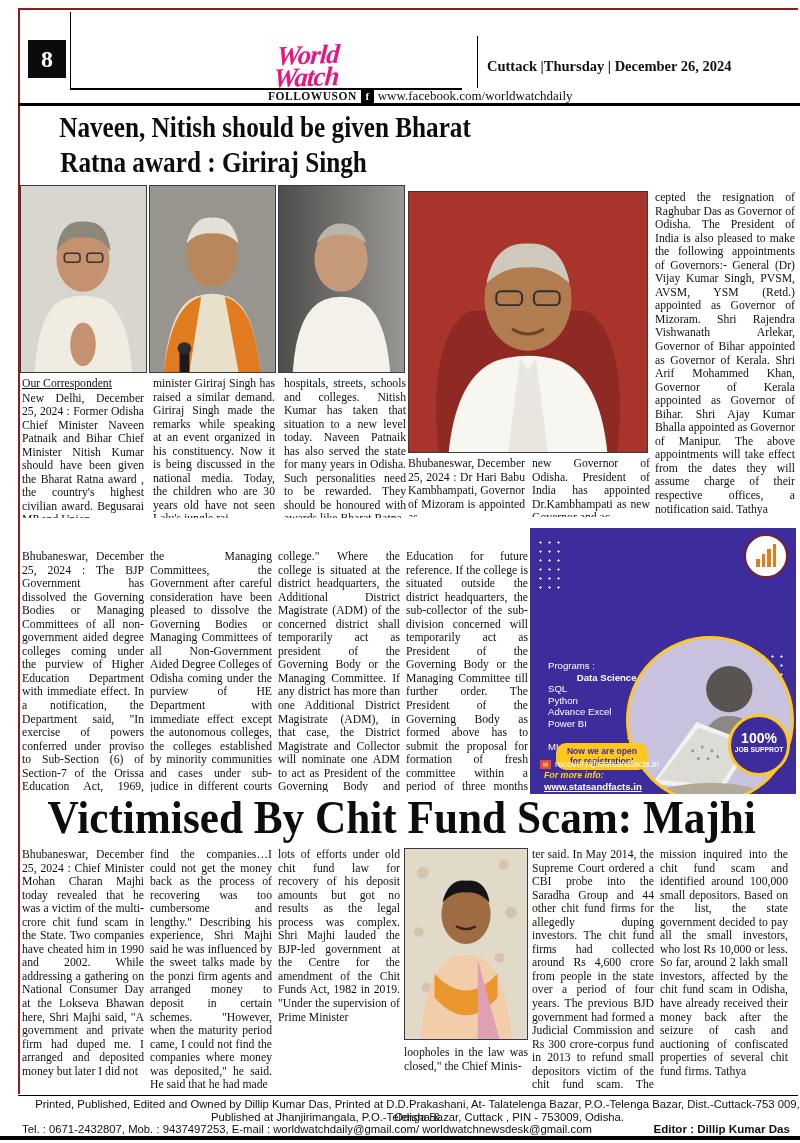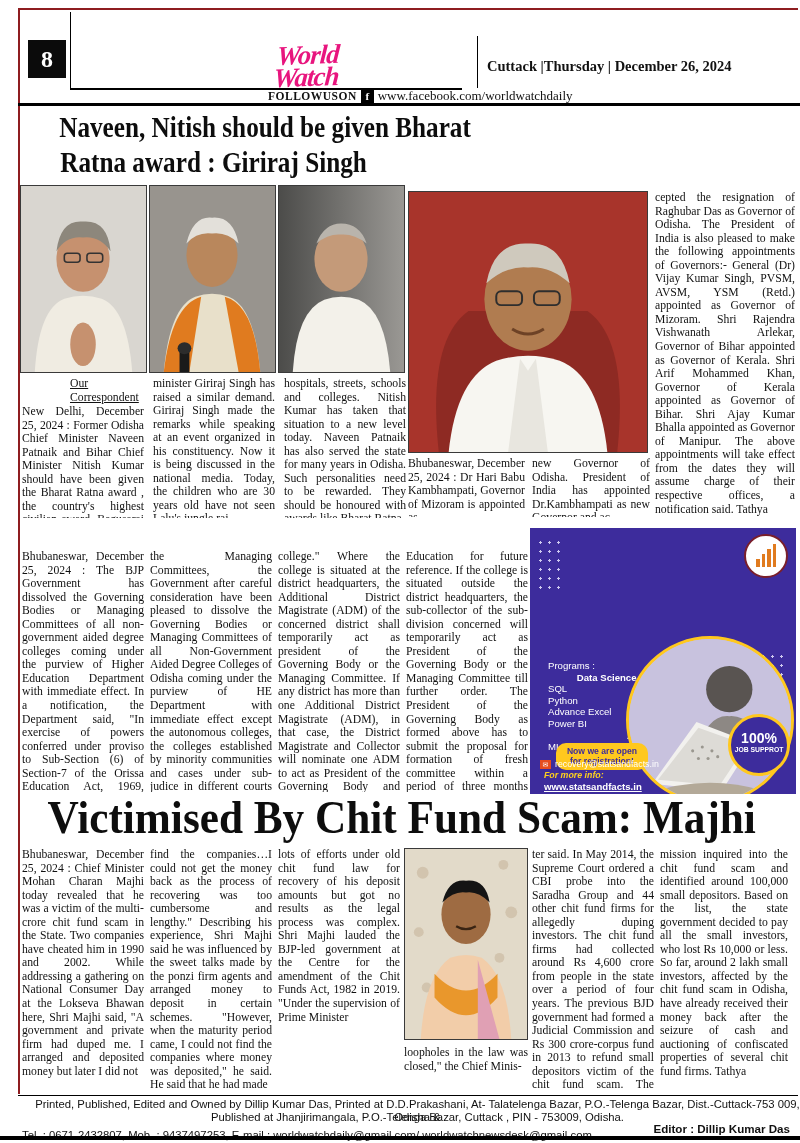--- a/index.html
+++ b/index.html
@@ -19,21 +19,21 @@
   .follow { font-weight:bold; font-size:11.5px; letter-spacing:0.5px; }
   .fbicon { display:inline-block; width:13px; height:13px; background:#000; color:#fff; font-weight:bold;
             font-size:11px; text-align:center; line-height:13px; font-family:"Liberation Serif",serif; }
   .fburl { font-size:13px; }
   
   .hl { position:absolute; text-align:center; font-weight:bold; color:#0d0d0d; }
   .hl .sq { display:inline-block; white-space:nowrap; transform-origin:center; }
   
   .cols { position:absolute; display:flex; overflow:hidden; }
   .col  { font-size:11.7px; line-height:13.55px; text-align:justify; overflow:hidden; }
-  .byline { text-decoration:underline; font-size:11.7px; margin-bottom:1px;margin-left:48px; }
+  .byline { text-decoration:underline; font-size:11.7px; margin-bottom:1px; }
   .photo { position:absolute; border:1px solid #3a3a3a; overflow:hidden; }
   .photo svg { display:block; width:100%; height:100%; }
   .caption2 { position:absolute; display:flex; gap:7px; overflow:hidden; }
   
   .ad { position:absolute; left:530px; top:528px; width:266px; height:266px; background:#3d2c9c;
         overflow:hidden; font-family:"Liberation Sans", sans-serif; color:#fff; }
   .dots { position:absolute; background-image:radial-gradient(#e9e6ff 1px, transparent 1.3px);
           background-size:9px 9px; opacity:.85; }
   .ad-title { position:absolute; left:38px; top:4px; font-weight:bold; letter-spacing:1px;
               font-size:22px; line-height:22px; }
@@ -261,17 +261,17 @@
     </svg>
   </div>
   <div class="col" style="position:absolute; left:404px; top:1046px; width:124px; height:44px;">loopholes in the law was closed," the Chief Minis-</div>
 
   <div class="col" style="position:absolute; left:532px; top:848px; width:122px; height:245px;">ter said.  In May 2014, the Supreme Court ordered a CBI probe into the Saradha Group and 44 other chit fund firms for allegedly duping investors. The chit fund firms had collected around Rs 4,600 crore from people in the state over a period of four years.  The previous BJD government had formed a Judicial Commission and Rs 300 crore-corpus fund in 2013 to refund small depositors victim of the chit fund scam. The Com-</div>
   <div class="col" style="position:absolute; left:660px; top:848px; width:128px; height:245px;">mission inquired into the chit fund scam and identified around 100,000 small depositors. Based on the list, the state government decided to pay all the small investors, who lost Rs 10,000 or less.  So far, around 2 lakh small investors, affected by the chit fund scam in Odisha, have already received their money back after the seizure of cash and auctioning of confiscated properties of several chit fund firms. Tathya</div>
 
   <div class="rule" style="left:18px; top:1095px; width:780px; height:1px;"></div>
   <div class="footer-line" style="top:1098px;">Printed, Published, Edited and Owned by Dillip Kumar Das, Printed at D.D.Prakashani, At- Talatelenga Bazar, P.O.-Telenga Bazar, Dist.-Cuttack-753 009, Odisha &amp;</div>
   <div class="footer-line" style="top:1111px;">Published at Jhanjirimangala, P.O.-Telenga Bazar, Cuttack , PIN - 753009, Odisha.</div>
-  <div class="footer-left" style="top:1123px;margin-top:6px;">Tel. : 0671-2432807, Mob. : 9437497253, E-mail : worldwatchdaily@gmail.com/ worldwatchnewsdesk@gmail.com</div>
+  <div class="footer-left" style="top:1123px;">Tel. : 0671-2432807, Mob. : 9437497253, E-mail : worldwatchdaily@gmail.com/ worldwatchnewsdesk@gmail.com</div>
   <div class="footer-right" style="top:1122px;">Editor : Dillip Kumar Das</div>
   <div class="rule" style="left:0; top:1136px; width:800px; height:4px;"></div>
 
 </div>
 
 </body></html>

